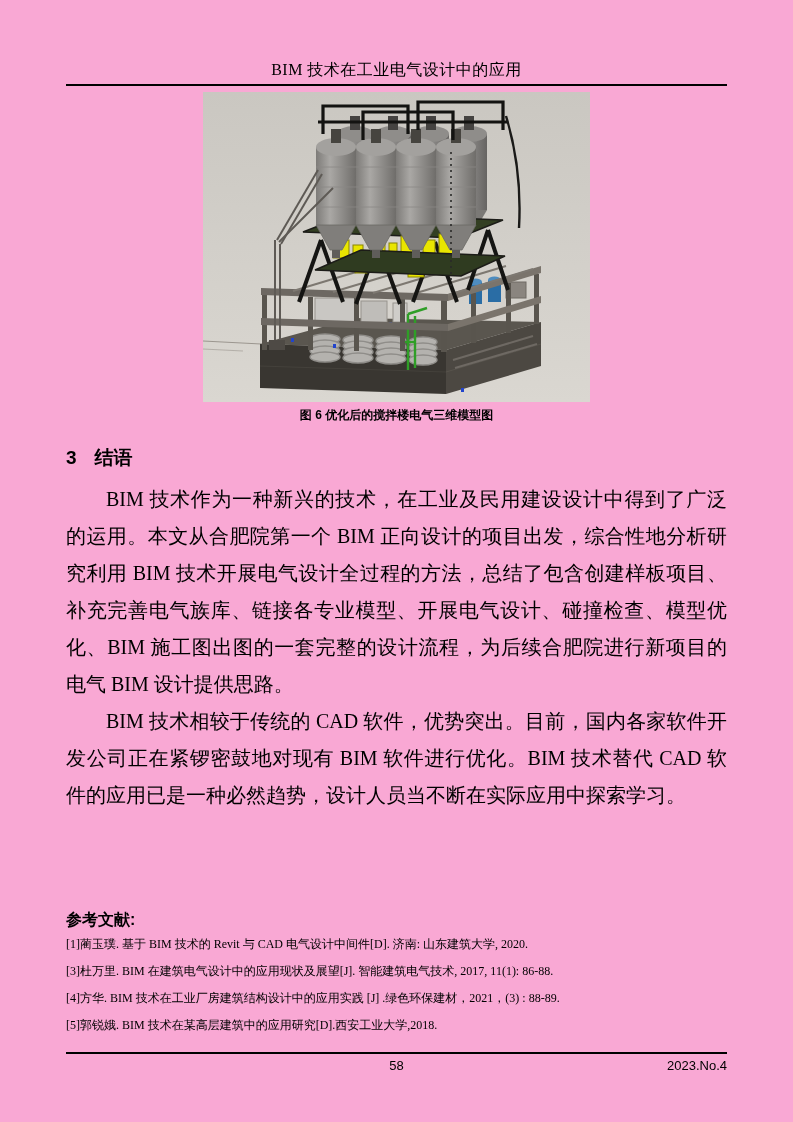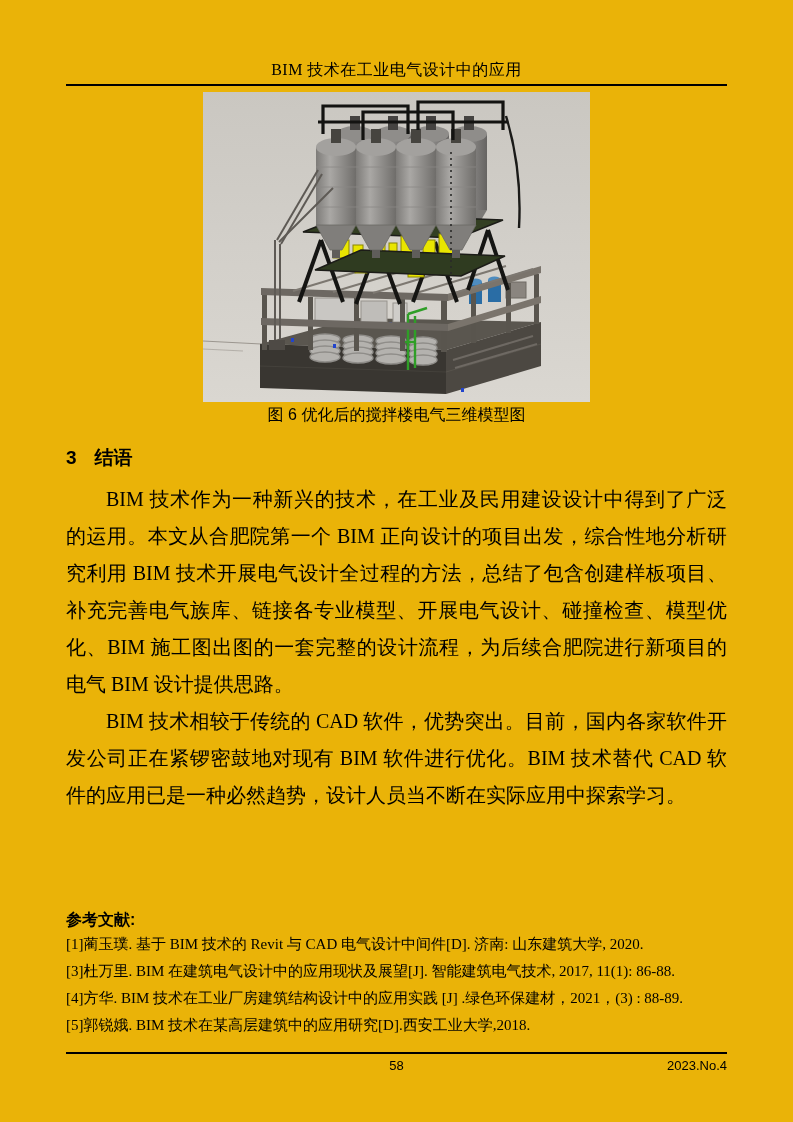--- a/index.html
+++ b/index.html
@@ -1,54 +1,54 @@
 <!DOCTYPE html>
 <html><head>
 <meta charset="utf-8">
 <style>
   html,body { margin:0; padding:0; background:#e9e9e9; }
   .page {
     position:relative; width:793px; height:1122px; margin:0 auto;
-    background:#eab308; color:#000;
+    background:#f9a8d4; color:#000;
     font-family:"Liberation Serif","DejaVu Serif",serif;
     overflow:hidden;
   }
   .content { position:absolute; left:66px; top:0; width:661px; }
 
   .header-title {
     padding-top:60px; text-align:center; font-size:16px; line-height:20px;
     letter-spacing:0.5px;
   }
   .header-rule { border-top:2px solid #000; margin-top:4px; }
 
   figure { margin:6px auto 0 auto; width:387px; }
   figure svg { display:block; }
   figcaption {
-    margin-top:3px; text-align:center; font-size:16px; font-weight:normal;
+    margin-top:3px; text-align:center; font-size:12px; font-weight:bold;
     font-family:"Liberation Sans","DejaVu Sans",sans-serif; line-height:20px;
   }
 
   .section-heading {
     margin:19px 0 0 0; font-size:19px; font-weight:bold;
     font-family:"Liberation Sans","DejaVu Sans",sans-serif; line-height:28px;
   }
   .section-heading .sec-num { margin-right:18px; }
 
   .body-para {
     margin:9px 0 0 0; font-size:20px; line-height:37px;
     text-align:justify; text-justify:inter-ideograph; text-indent:2em;
   }
   .body-para + .body-para { margin-top:0; }
 
   .references { margin-top:95px; }
   .ref-heading {
     font-size:16px; font-weight:bold; line-height:22px;
     font-family:"Liberation Sans","DejaVu Sans",sans-serif;
   }
-  .ref-item { font-size:15px; line-height:27px; }
+  .ref-item { font-size:12px; line-height:27px; }
 
   .footer-rule {
     position:absolute; left:66px; right:66px; top:1052px;
     border-top:2.5px solid #000;
   }
   .footer-pagenum {
     position:absolute; left:0; right:0; top:1058px; text-align:center;
     font-size:13px; font-family:Liberation Sans, sans-serif;
   }
   .footer-issue {

